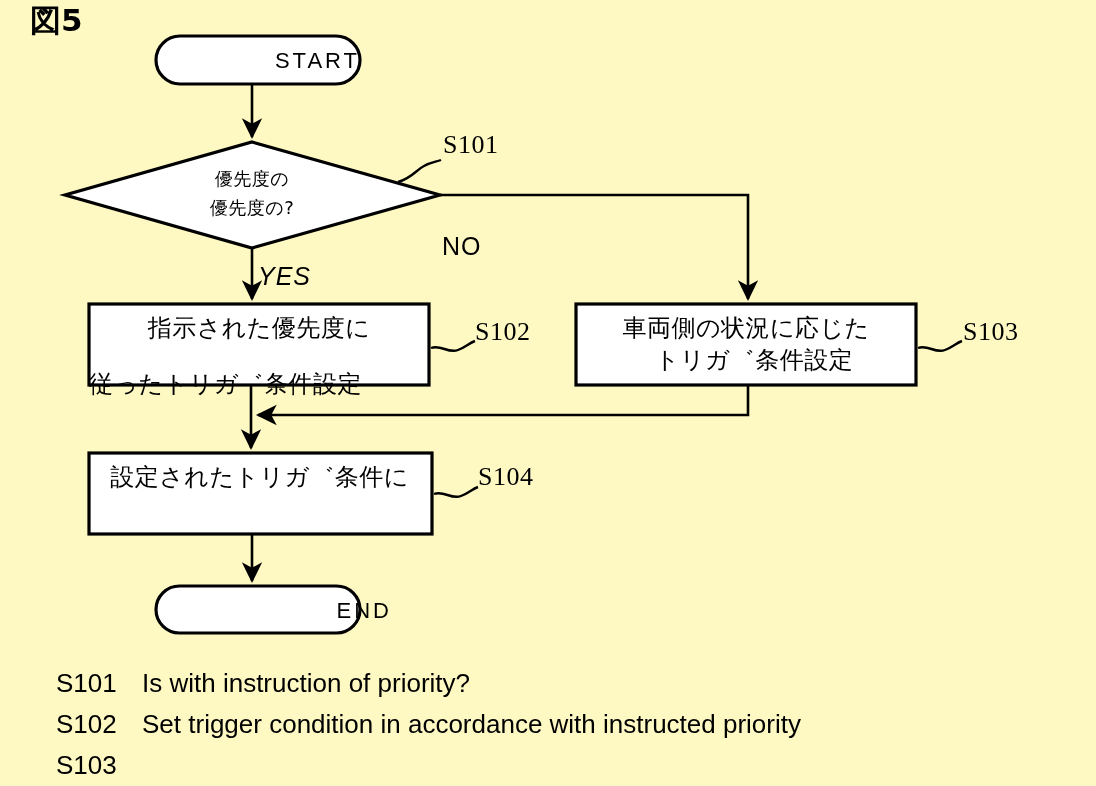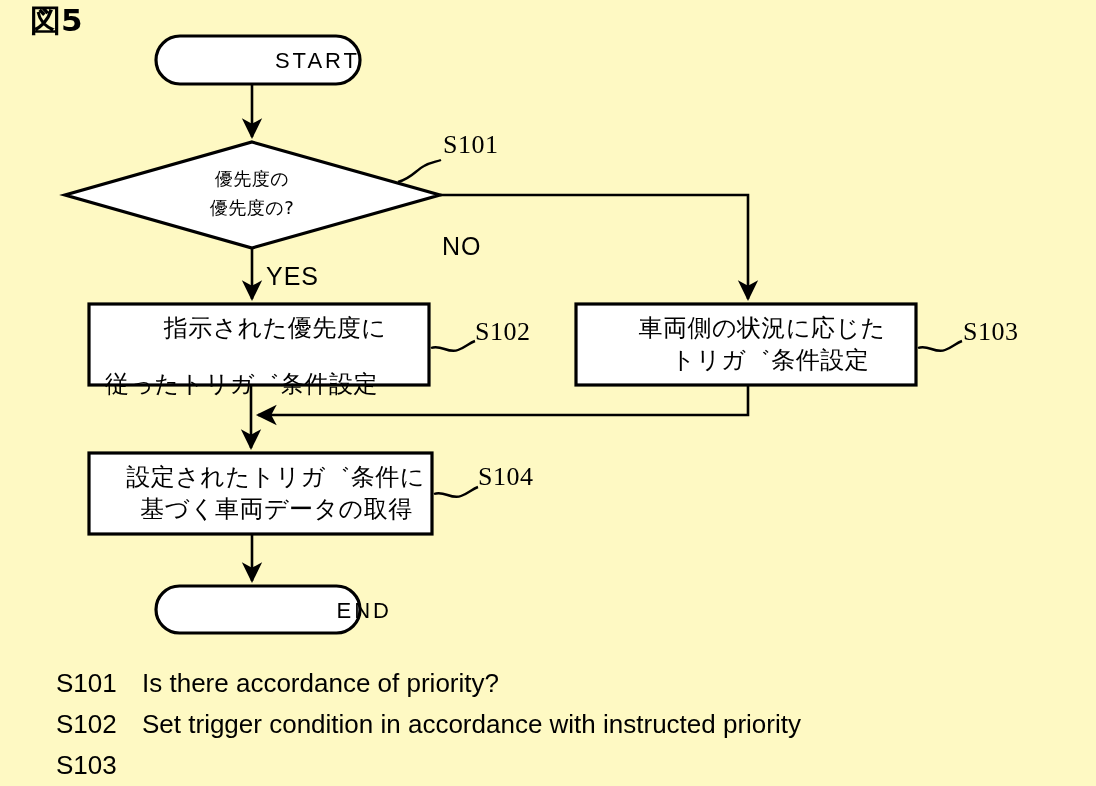--- a/index.html
+++ b/index.html
@@ -68,21 +68,20 @@
   }
   .terminal-label {
     font-family: "Liberation Sans", sans-serif;
     font-size: 22px;
     letter-spacing: 3px;
     text-align: right;
   }
   .jp-box {
     font-size: 24px;
     letter-spacing: 0.5px;
-    padding-left: 16px;
   }
   .jp-diamond {
     font-size: 18px;
     letter-spacing: 0.5px;
   }
   .step-ref {
     position: absolute;
     font-family: "Liberation Serif", serif;
     font-size: 26px;
     letter-spacing: 0.5px;
@@ -163,42 +162,41 @@
     <rect class="shape-stroke" x="156" y="586" width="204" height="47" rx="23.5" ry="23.5"></rect>
   </svg>
 
   <div class="node-text terminal-label" style="left:156px; top:47px; width:204px;">START</div>
 
   <div class="node-text jp-diamond" style="left:132px; top:167px; width:240px;">優先度の</div>
   <div class="node-text jp-diamond" style="left:132px; top:196px; width:240px;">優先度の?</div>
 
   <div class="step-ref" style="left:443px; top:130px;">S101</div>
 
-  <div class="branch-label" style="left:266px; top:262px;">YES</div>
+  <div class="branch-label" style="left:258px; top:262px;font-style:italic;">YES</div>
 
   <div class="branch-label" style="left:442px; top:203px;margin-top:29px;">NO</div>
 
   <div class="node-text jp-box" style="left:89px; top:313px; width:340px;">指示された優先度に</div>
   <div class="node-text jp-box" style="left:89px; top:345px; width:272px;margin-top:24px;">従ったトリガ゛条件設定</div>
   <div class="step-ref" style="left:475px; top:317px;">S102</div>
 
   <div class="node-text jp-box" style="left:576px; top:313px; width:340px;">車両側の状況に応じた</div>
   <div class="node-text jp-box" style="left:576px; top:345px; width:356px;">トリガ゛条件設定</div>
   <div class="step-ref" style="left:963px; top:317px;">S103</div>
 
   <div class="node-text jp-box" style="left:88px; top:462px; width:343px;">設定されたトリガ゛条件に</div>
-  <div class="node-text jp-box" style="left:89px; top:494px; width:343px;">基づく車両データの取得</div>
   <div class="step-ref" style="left:478px; top:462px;">S104</div>
 
   <div class="node-text terminal-label" style="left:156px; top:597px; width:236px;">END</div>
 
   <div id="legend">
     <div class="legend-row">
       <div class="legend-code">S101</div>
-      <div class="legend-desc">Is there accordance of priority?</div>
+      <div class="legend-desc">Is with instruction of priority?</div>
     </div>
     <div class="legend-row">
       <div class="legend-code">S102</div>
       <div class="legend-desc">Set trigger condition in accordance with instructed priority</div>
     </div>
     <div class="legend-row">
       <div class="legend-code">S103</div>
     </div>
   </div>
 

